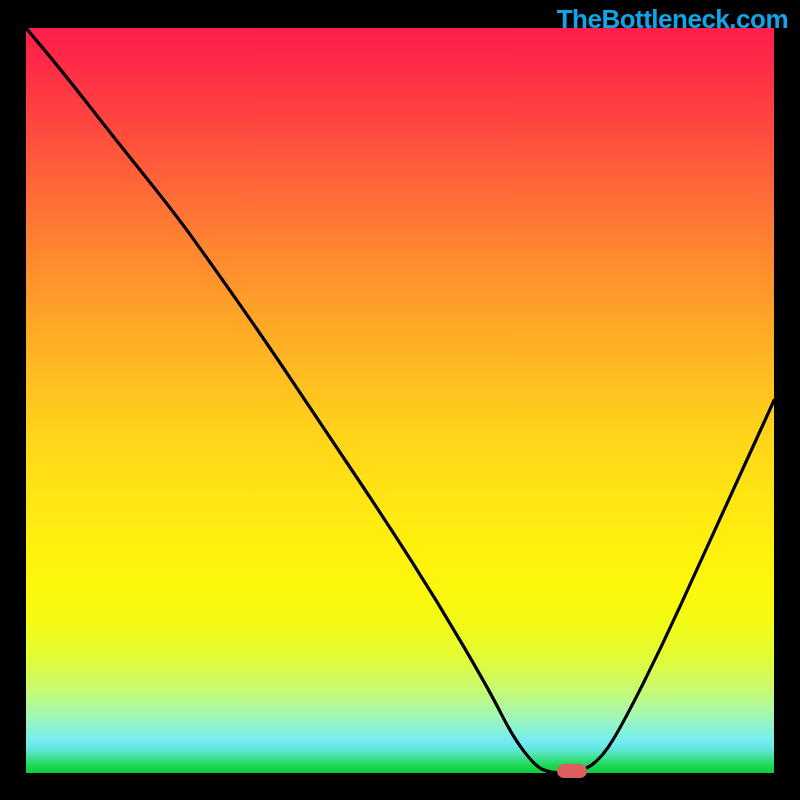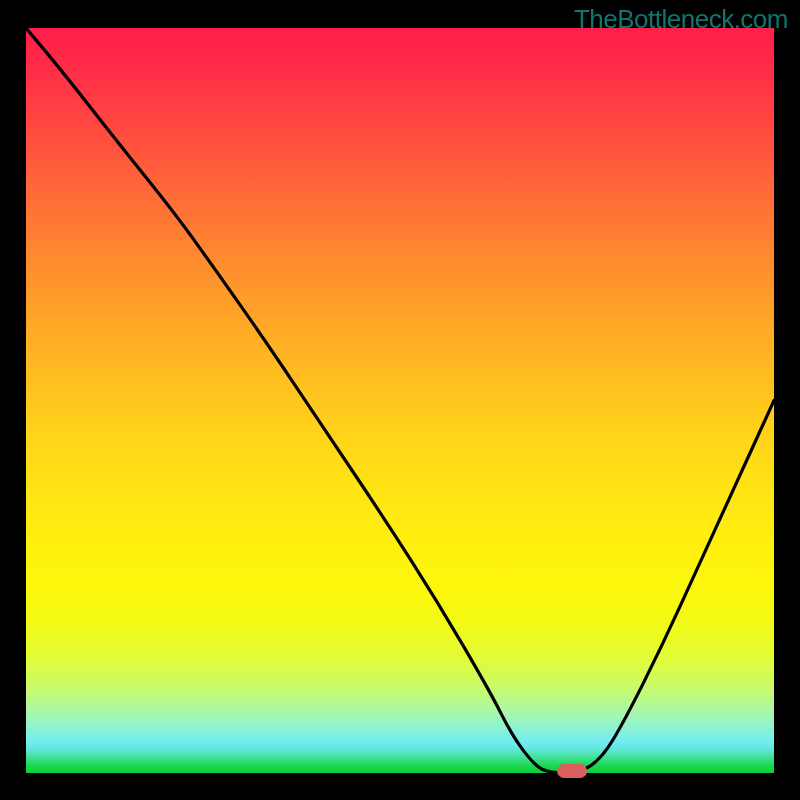--- a/index.html
+++ b/index.html
@@ -8,23 +8,23 @@
     height: 800px;
     background: #000;
     position: relative;
     overflow: hidden;
     font-family: Arial, Helvetica, sans-serif;
   }
   .watermark {
     position: absolute;
     top: 4px;
     right: 12px;
-    color: #0f766e;
+    color: #0ea5e9;
     font-size: 26px;
-    font-weight: 400;
+    font-weight: 700;
     z-index: 10;
     letter-spacing: -0.5px;
     text-align: right;
   }
   .plot-area {
     position: absolute;
     left: 26px;
     top: 28px;
     width: 748px;
     height: 745px;

